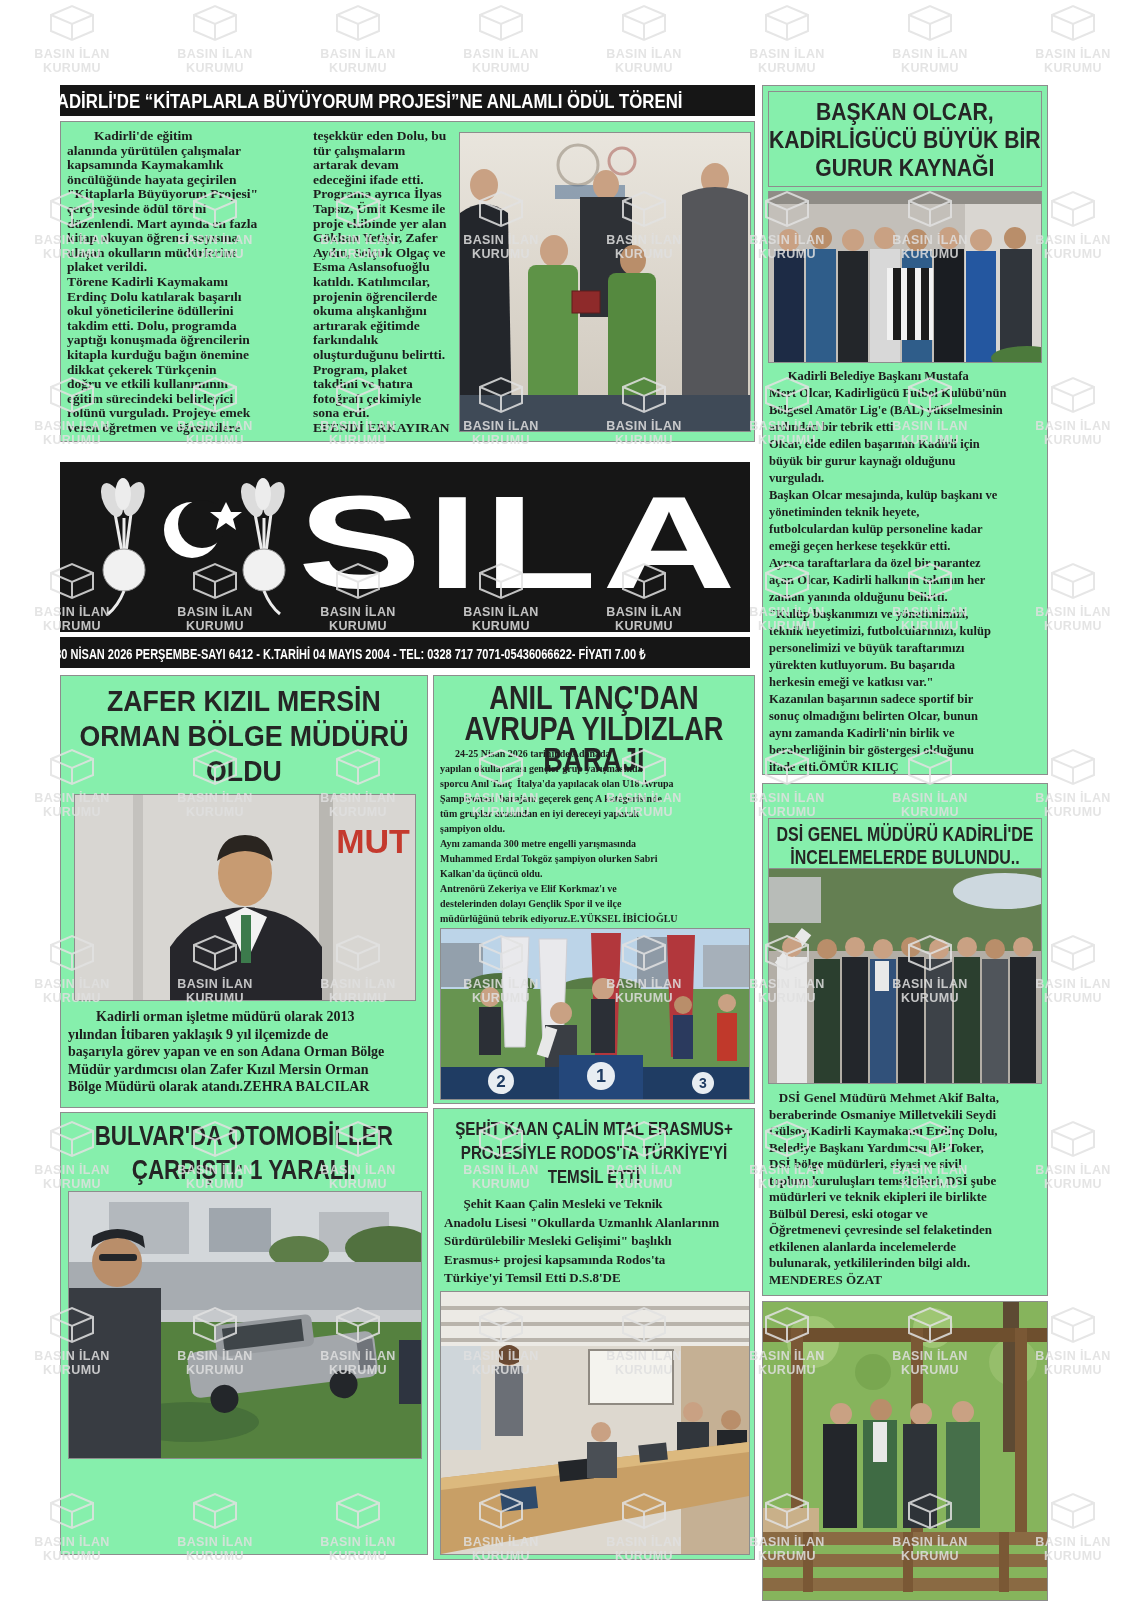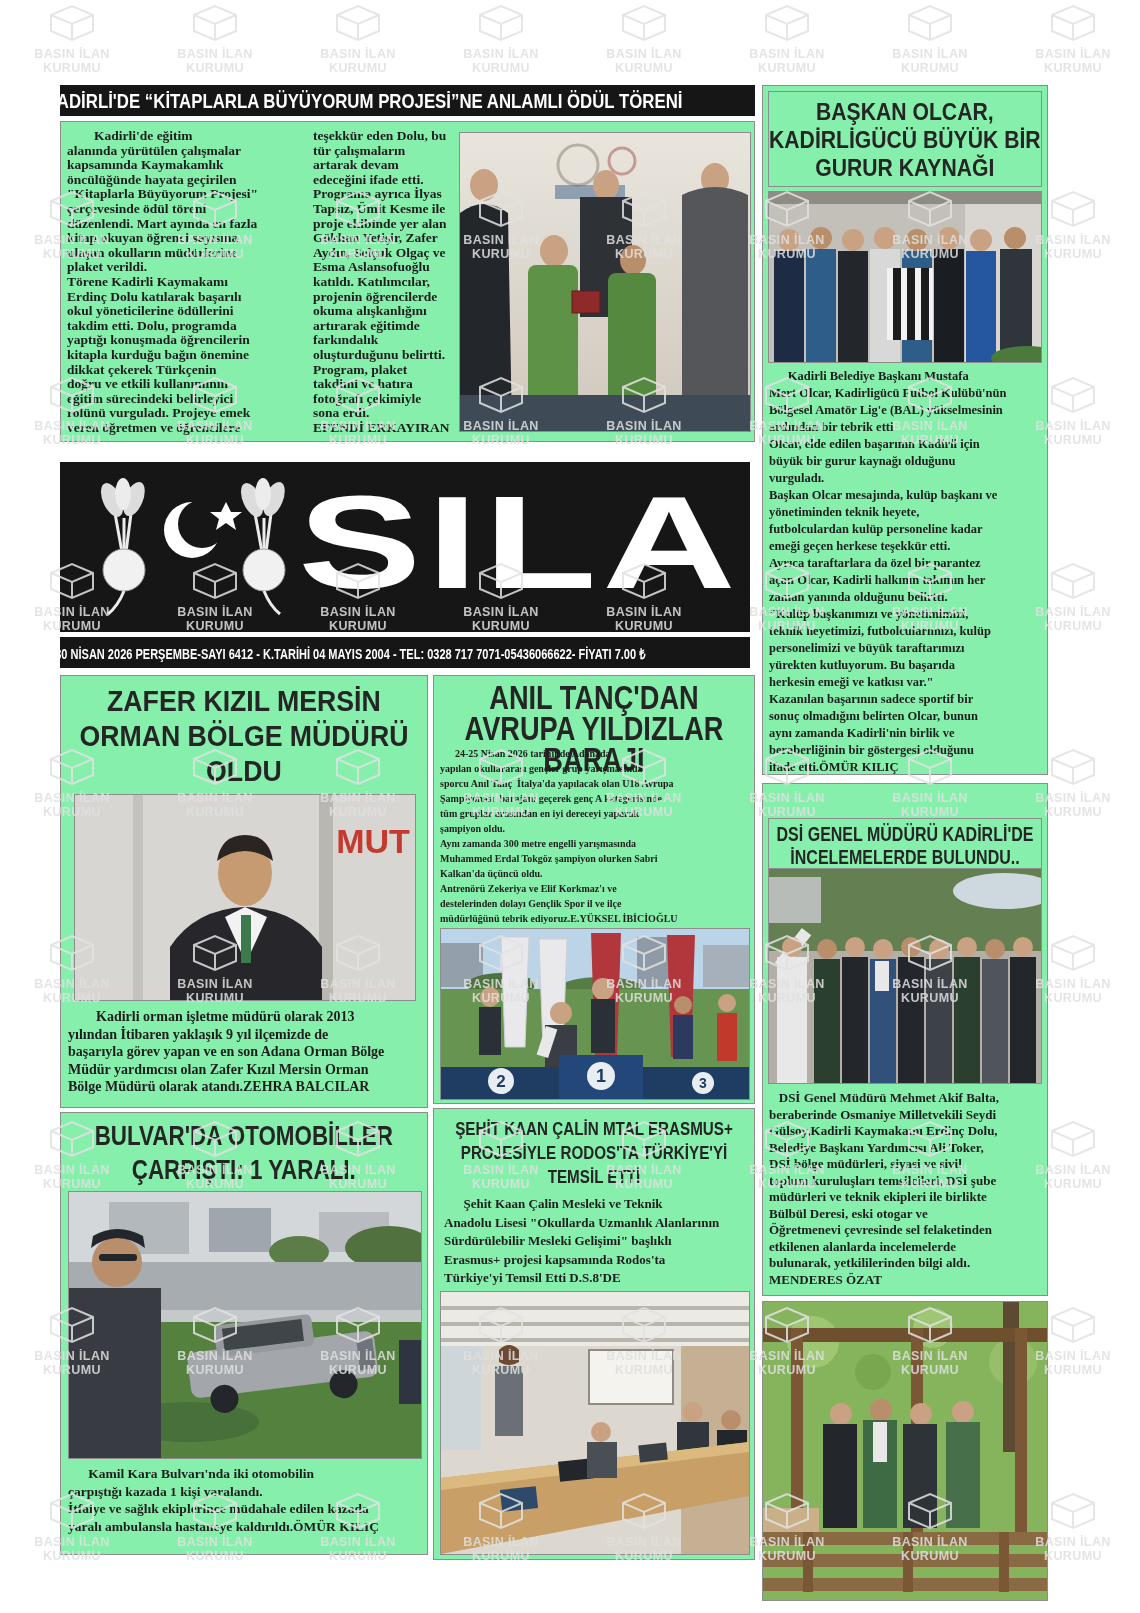--- a/index.html
+++ b/index.html
@@ -210,24 +210,20 @@
             <circle cx="272" cy="200" r="14" fill="#23262a"></circle>
             <rect x="290" y="158" width="16" height="30" fill="#70747a"></rect>
           </g>
           <rect x="330" y="148" width="22" height="64" fill="#2e3440"></rect>
           <rect x="0" y="96" width="92" height="170" fill="#383c42"></rect>
           <circle cx="48" cy="70" r="25" fill="#b98e6a"></circle>
           <path d="M22 56 Q48 36 76 56 L74 44 Q48 30 24 44 Z" fill="#23262a"></path>
           <rect x="30" y="62" width="38" height="7" rx="3" fill="#23262a"></rect>
         </svg>
       </div>
-      <div class="abs bodytext" style="left:7px; top:352px; width:356px; font-size:13.5px; line-height:17.5px;">      Kamil Kara Bulvarı'nda iki otomobilin
-çarpıştığı kazada 1 kişi yaralandı.
-İtfaiye ve sağlık ekiplerince müdahale edilen kazada
-yaralı ambulansla hastaneye kaldırıldı.ÖMÜR KILIÇ</div>
     </div>
 
     <div class="abs box" style="left:433px; top:675px; width:322px; height:429px;">
       <div class="abs headline" style="left:0; top:6px; width:100%; font-size:34px; line-height:31px;">
         <span class="sqz80">ANIL TANÇ'DAN AVRUPA YILDIZLAR  BARAJI</span>
       </div>
       <div class="abs bodytext" style="left:6px; top:70px; width:310px; font-size:10px; line-height:15px;">      24-25 Nisan 2026 tarihinde Adanada
 yapılan okullararası gençler grup yarışmasında
 sporcu Anıl Tanç  İtalya'da yapılacak olan U18 Avrupa
 Şampiyonası  barajanı geçerek genç A kategorisinde

